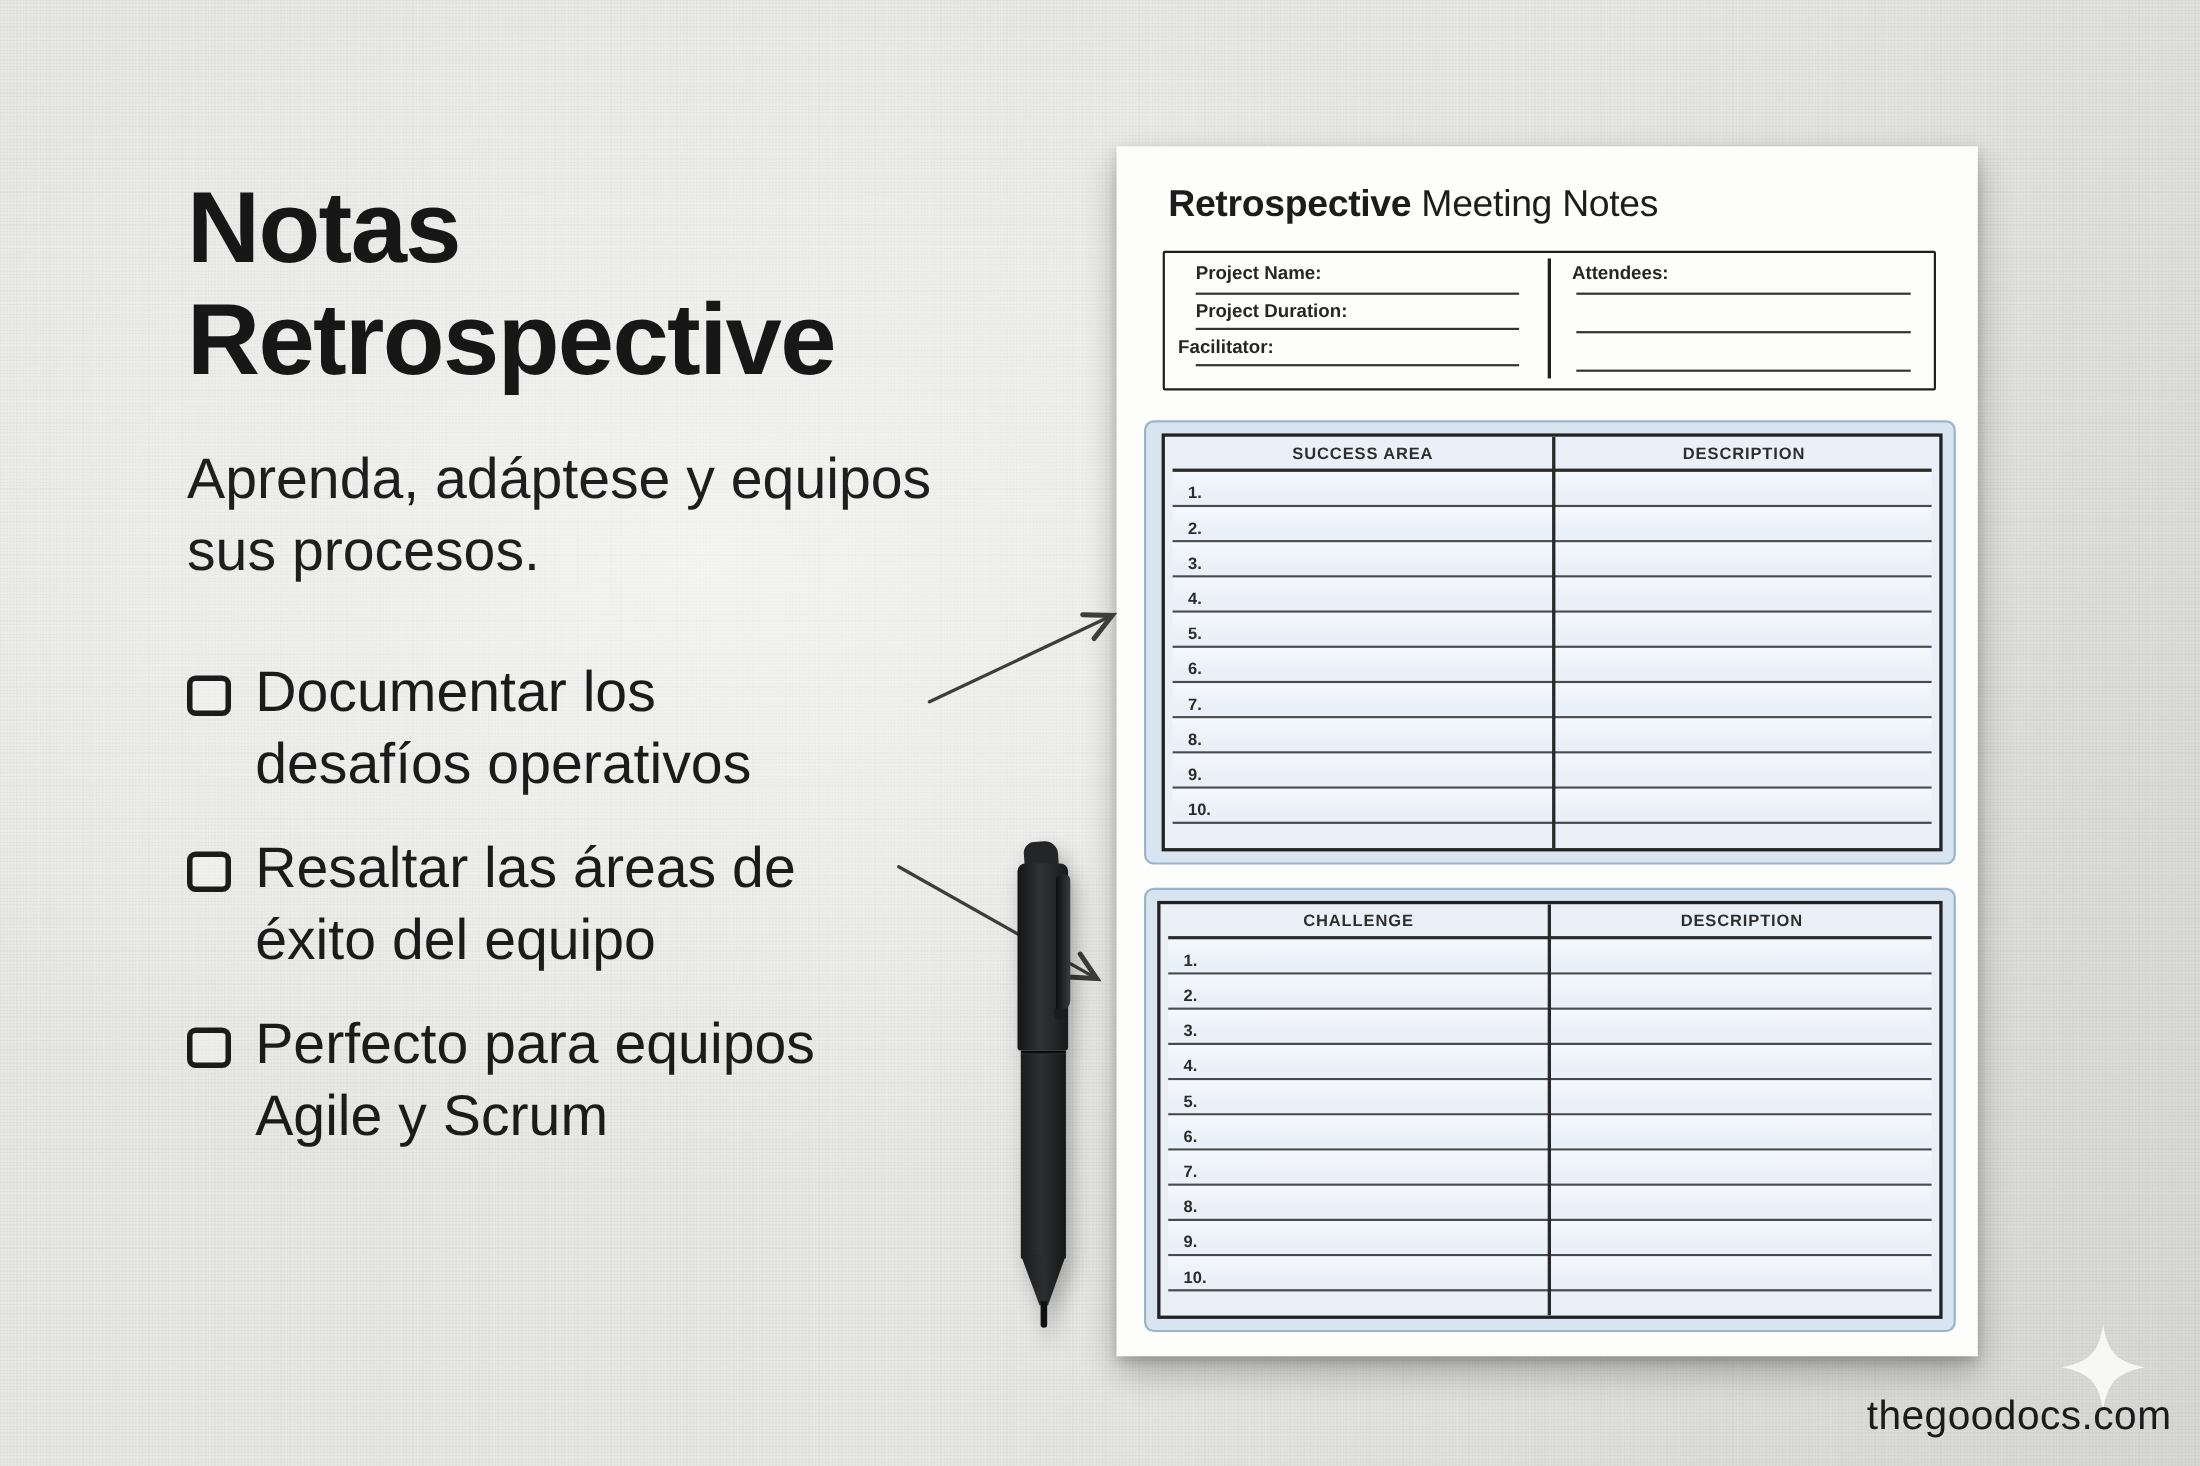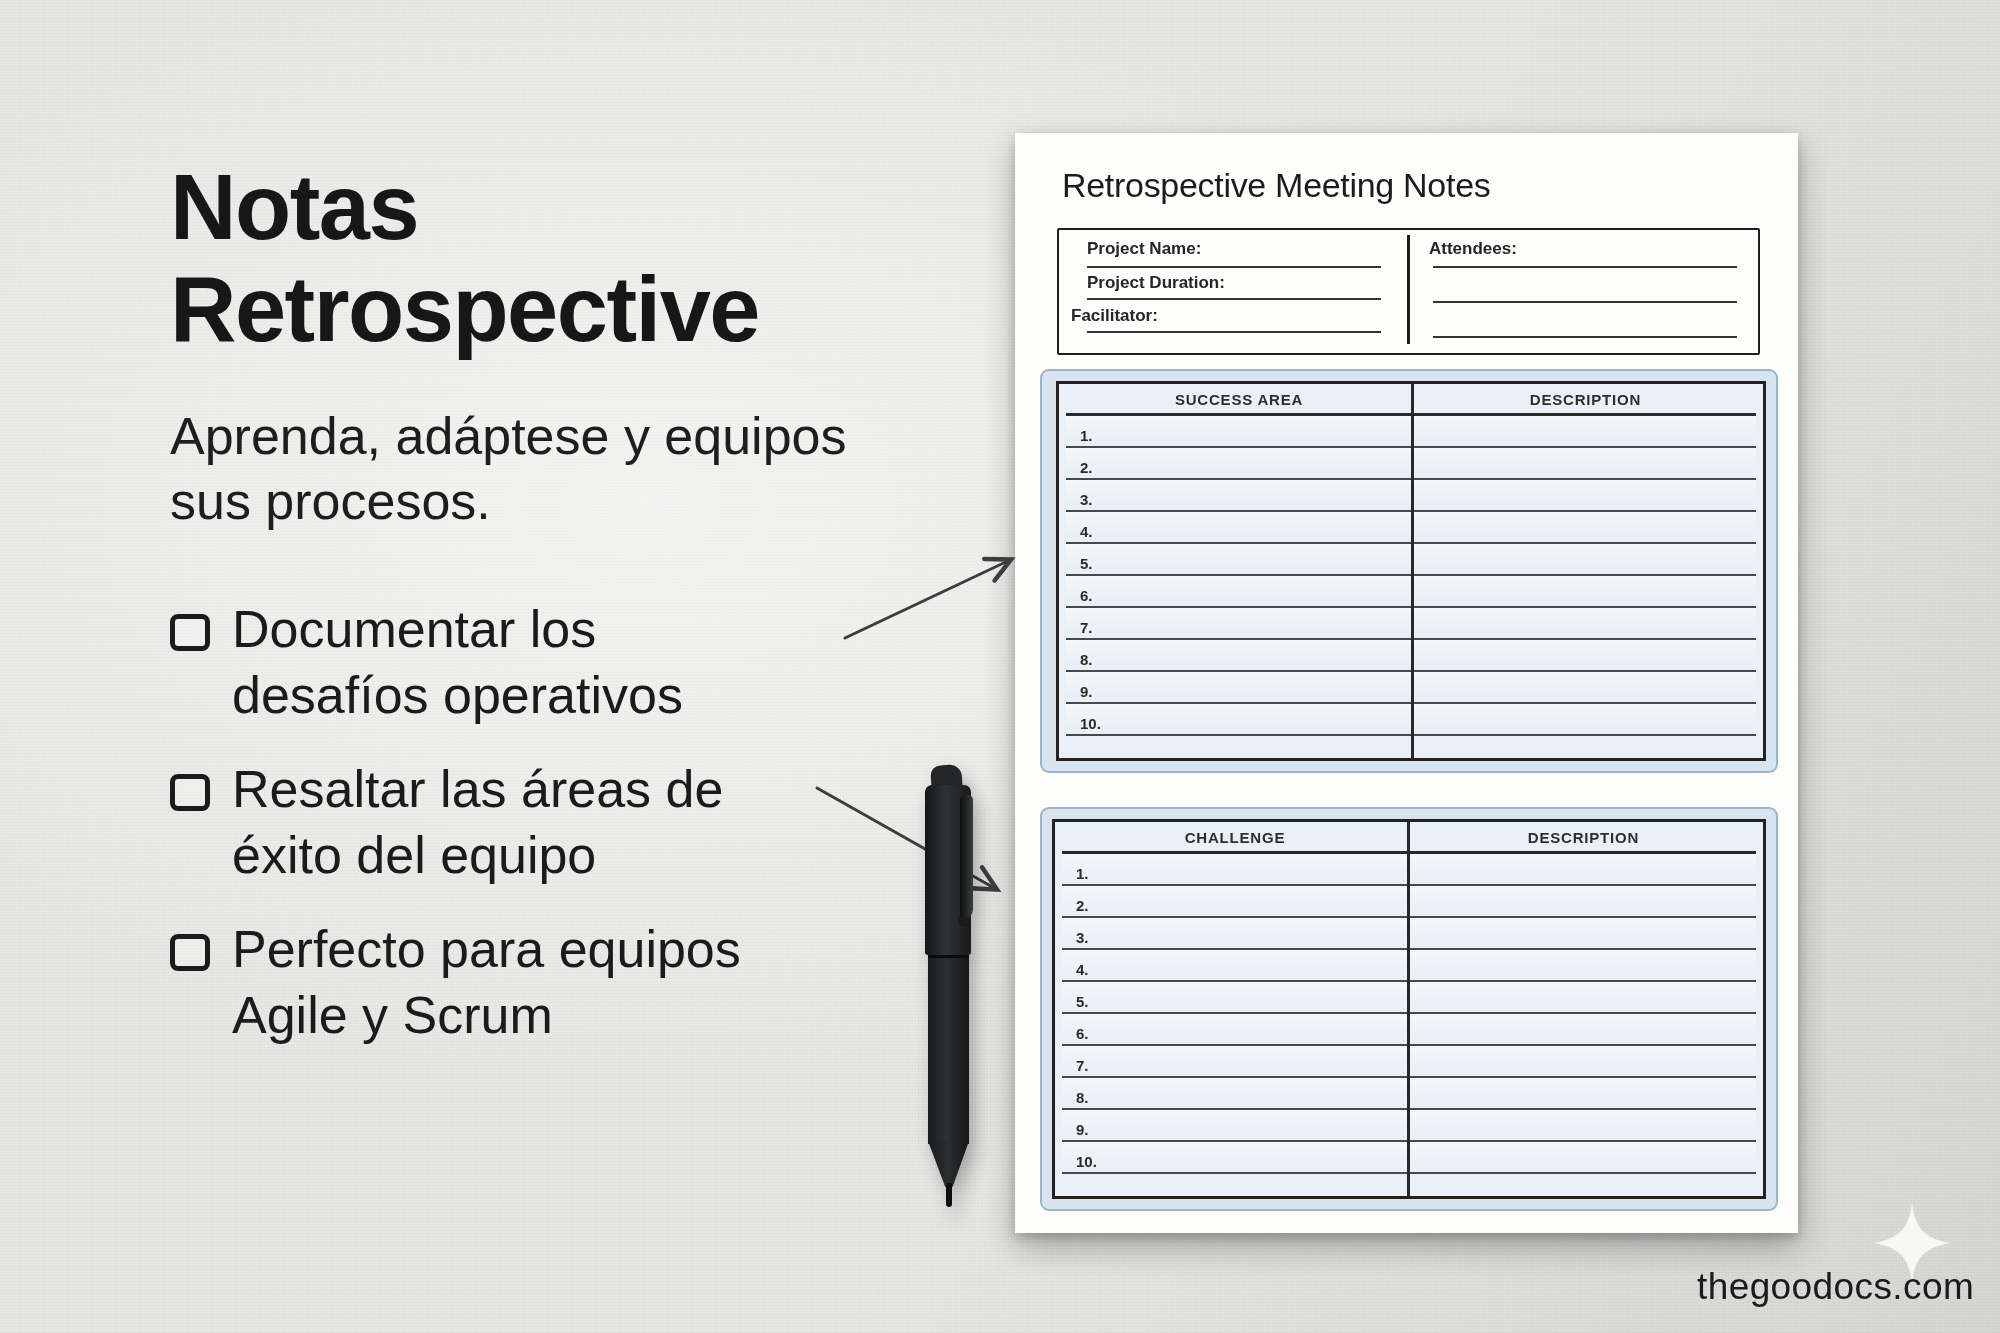--- a/index.html
+++ b/index.html
@@ -57,36 +57,36 @@
   .pen-tip{position:absolute;left:24px;top:418px;width:6px;height:24px;background:#0f1011;
             border-radius:0 0 3px 3px;}
 
   
   .paper{
     position:absolute;left:1015px;top:133px;width:783px;height:1100px;z-index:2;
     background:#fdfdfc;
     box-shadow:0 14px 30px rgba(0,0,0,0.28), 0 4px 10px rgba(0,0,0,0.18);
   }
   .doc-title{position:absolute;left:47px;top:33px;font-size:34px;letter-spacing:-0.3px;color:#1c1c1c;}
-  .doc-title b{font-weight:400;}
+  .doc-title b{font-weight:700;}
   .doc-title span{font-weight:400;}
 
   .info-box{position:absolute;left:42px;top:95px;width:703px;height:127px;
             border:2.5px solid #1f1f1f;border-radius:2px;background:#fdfdfc;box-sizing:border-box;}
   .info-divider{position:absolute;left:348px;top:5px;bottom:9px;width:2.5px;background:#1f1f1f;}
   .flabel{position:absolute;font-size:17px;font-weight:600;color:#262626;white-space:nowrap;}
   .fl1{left:28px;top:9px;} .fl2{left:28px;top:43px;} .fl3{left:12px;top:76px;}
   .fr1{left:370px;top:9px;}
   .fline{position:absolute;height:2.2px;background:#333;}
   .ll1{left:28px;top:36px;width:294px;} .ll2{left:28px;top:68px;width:294px;} .ll3{left:28px;top:101px;width:294px;}
   .rl1{left:374px;top:36px;width:304px;} .rl2{left:374px;top:71px;width:304px;} .rl3{left:374px;top:106px;width:304px;}
 
   .table-card{position:absolute;left:25px;width:738px;height:404px;box-sizing:border-box;
               background:#d8e5f1;border:2px solid #9cb4c9;border-radius:9px;padding:10px;}
-  .tc1{top:236px;padding-left:14px;} .tc2{top:655px;margin-top:19px;}
+  .tc1{top:249px;padding-left:14px;} .tc2{top:655px;margin-top:19px;}
   .table-inner{position:relative;width:100%;height:100%;box-sizing:border-box;
                border:3px solid #222;background:#e9f0f7;overflow:hidden;}
   .vdivider{position:absolute;left:352px;top:0;bottom:0;width:3px;background:#26282a;z-index:3;}
   .thead{position:relative;height:29px;margin:0 7px;border-bottom:3px solid #2b2b2b;}
   .hcol{position:absolute;top:7px;font-size:15px;font-weight:600;letter-spacing:0.8px;
         color:#2e2e2e;text-align:center;}
   .hcol1{left:0;width:346px;} .hcol2{left:349px;right:0;}
   .rows{position:absolute;left:0;right:0;top:32px;}
   .trow{height:32px;margin:0 7px;border-bottom:2.2px solid #474b4e;box-sizing:border-box;
         font-size:15px;font-weight:600;color:#2b2b2b;padding:11px 0 0 14px;

